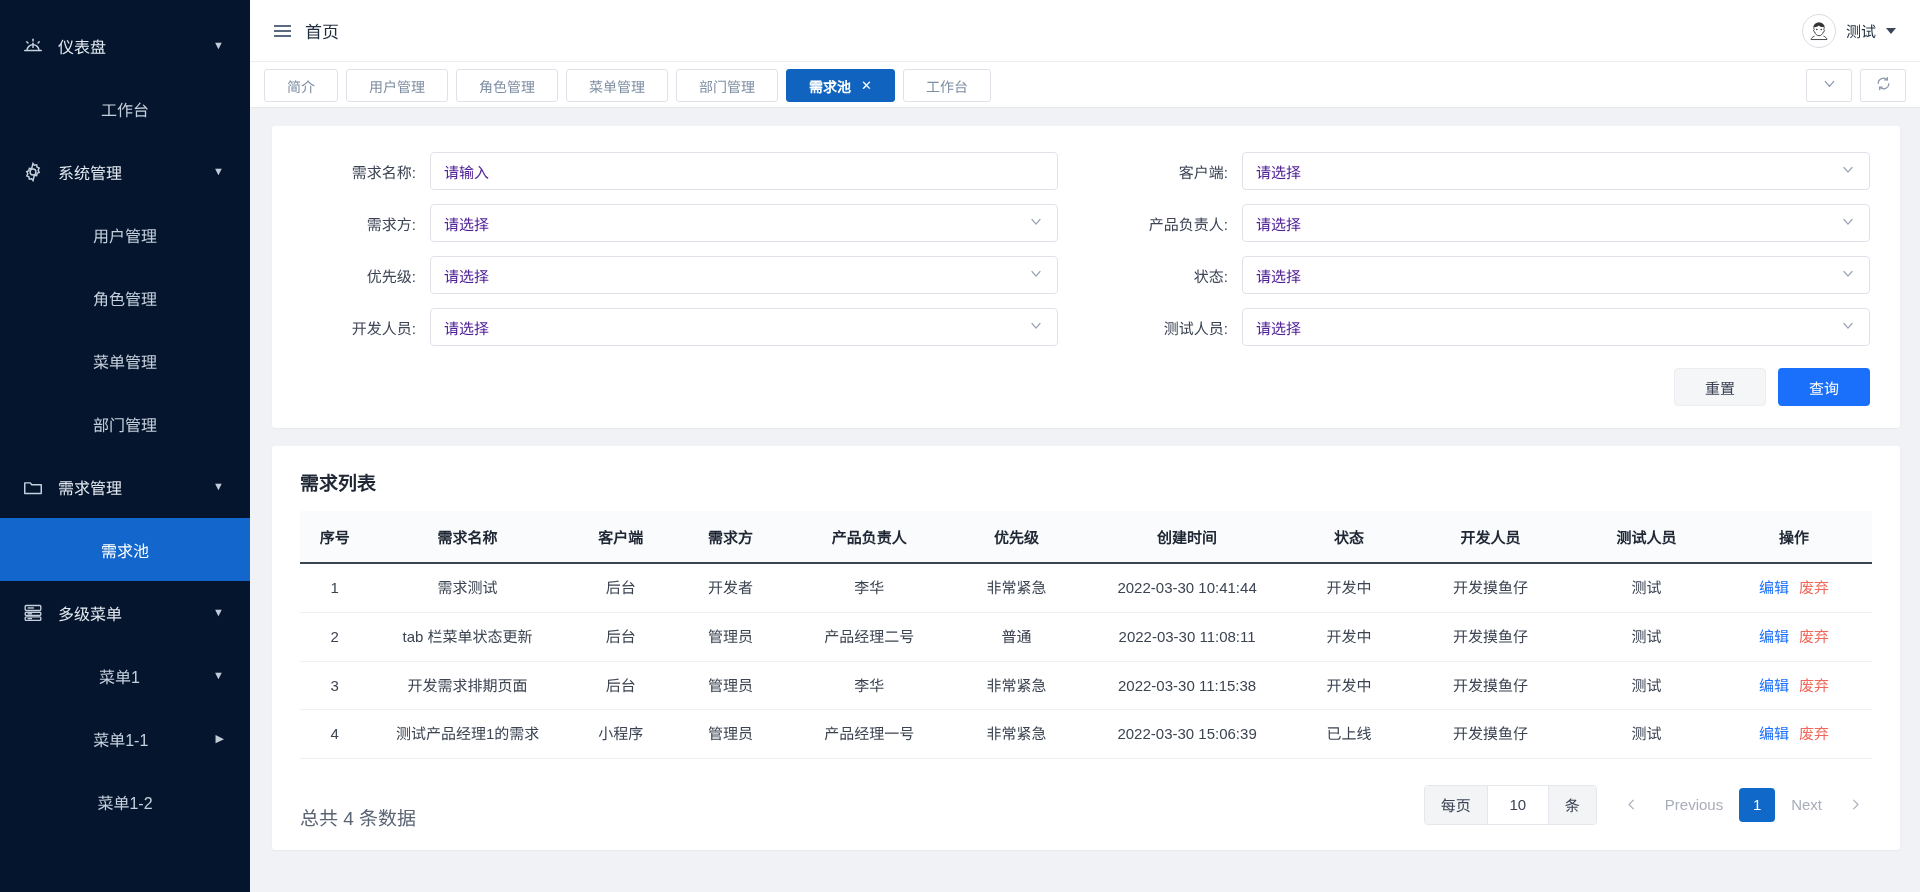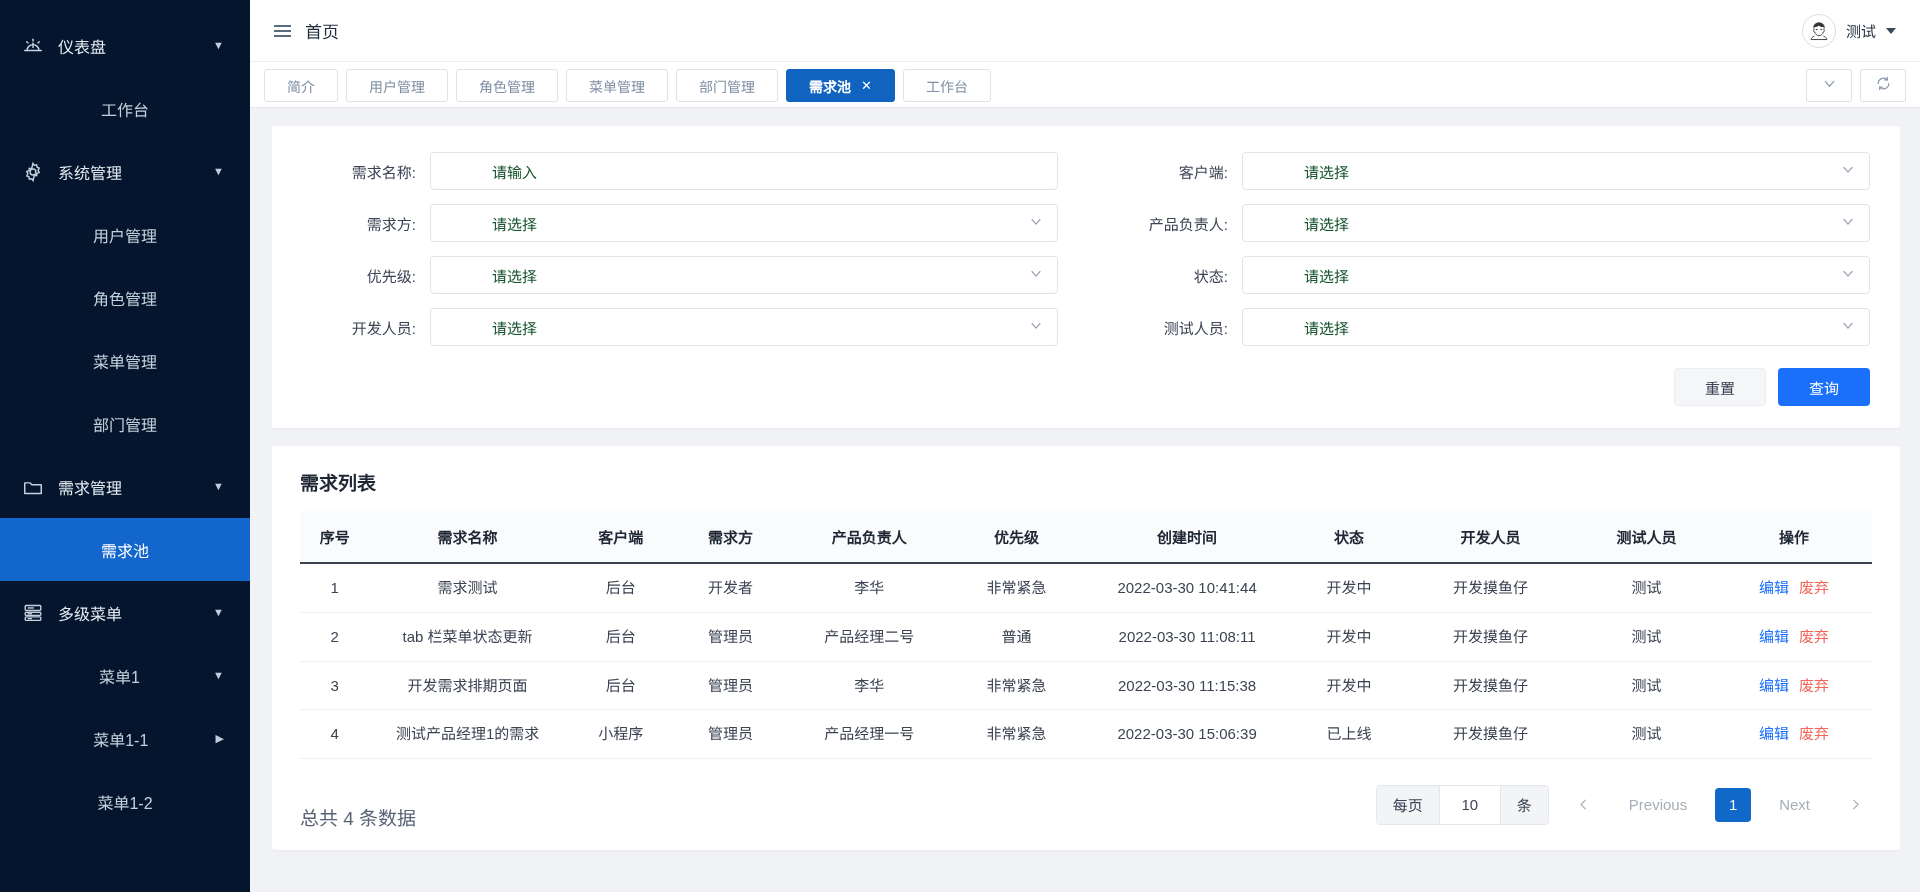--- a/index.html
+++ b/index.html
@@ -105,21 +105,21 @@
     width: 128px; min-width: 128px; text-align: right; padding-right: 14px;
     font-size: 15px; color: #3b4354; white-space: nowrap;
   }
   .ctrl {
     flex: 1; height: 38px; border: 1px solid #dfe3e9; border-radius: 4px;
     background: #fff; display: flex; align-items: center;
     padding: 0 13px; font-size: 15px; color: #2b3445; cursor: text;
     position: relative;
   }
   .ctrl.select { cursor: pointer; }
-  .ctrl .ph { color: #14532d; margin-left: 48px; }
+  .ctrl .ph { color: #4c1d95; }
   .chev {
     position: absolute; right: 13px; top: 50%; transform: translateY(-50%);
     color: #9aa4b2;
   }
 
   .btn-row { display: flex; justify-content: flex-end; gap: 12px; margin-top: 22px; }
   .btn {
     height: 38px; padding: 0 30px; border-radius: 4px; border: 1px solid transparent;
     font-size: 15px; cursor: pointer; display: inline-flex; align-items: center; justify-content: center;
   }
@@ -157,21 +157,21 @@
   .total-txt { font-size: 19px; color: #5b6475; margin-top: 24px; }
   .pager { margin-left: auto; display: flex; align-items: center; gap: 18px; }
   .pagesize {
     display: flex; align-items: stretch; border: 1px solid #e4e7ec; border-radius: 4px; overflow: hidden;
   }
   .pagesize .seg {
     padding: 0 16px; height: 38px; display: flex; align-items: center; justify-content: center;
     font-size: 15px; background: #f3f4f6; color: #3b4354;
   }
   .pagesize .seg.mid { background: #ffffff; min-width: 62px; border-left: 1px solid #e4e7ec; border-right: 1px solid #e4e7ec; }
-  .pagenav { display: flex; align-items: center; gap: 20px; }
+  .pagenav { display: flex; align-items: center; gap: 8px; }
   .pg {
     min-width: 34px; height: 34px; border-radius: 4px; display: inline-flex;
     align-items: center; justify-content: center; font-size: 15px;
     color: #a8aeb9; cursor: pointer; padding: 0 8px;
   }
   .pg.num { background: #1068c8; color: #fff; min-width: 36px; }
   .pg.arrow { color: #9aa2ae; padding: 0 2px; }
 </style>
 </head>
 <body>

